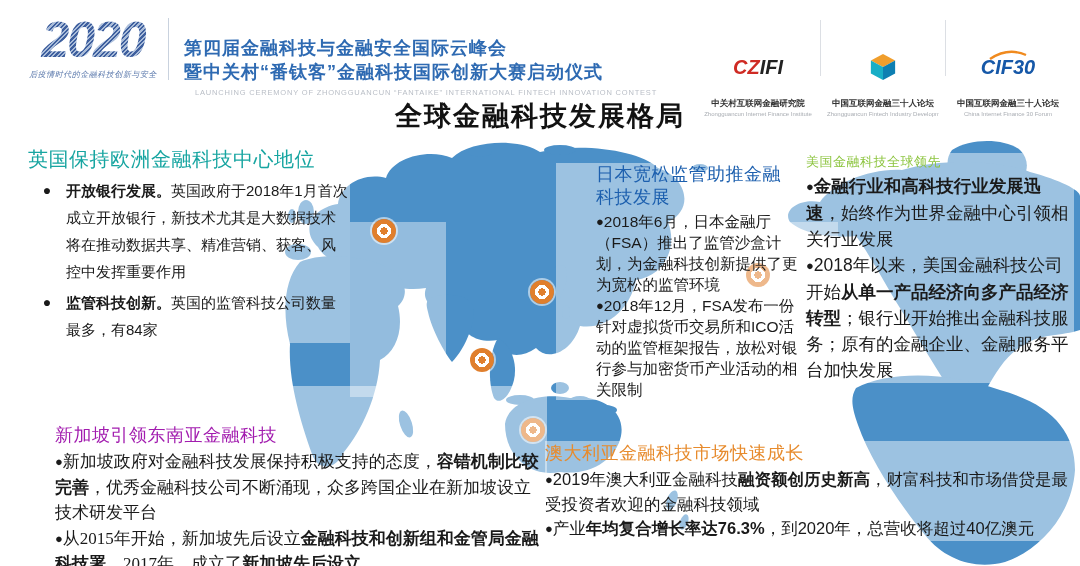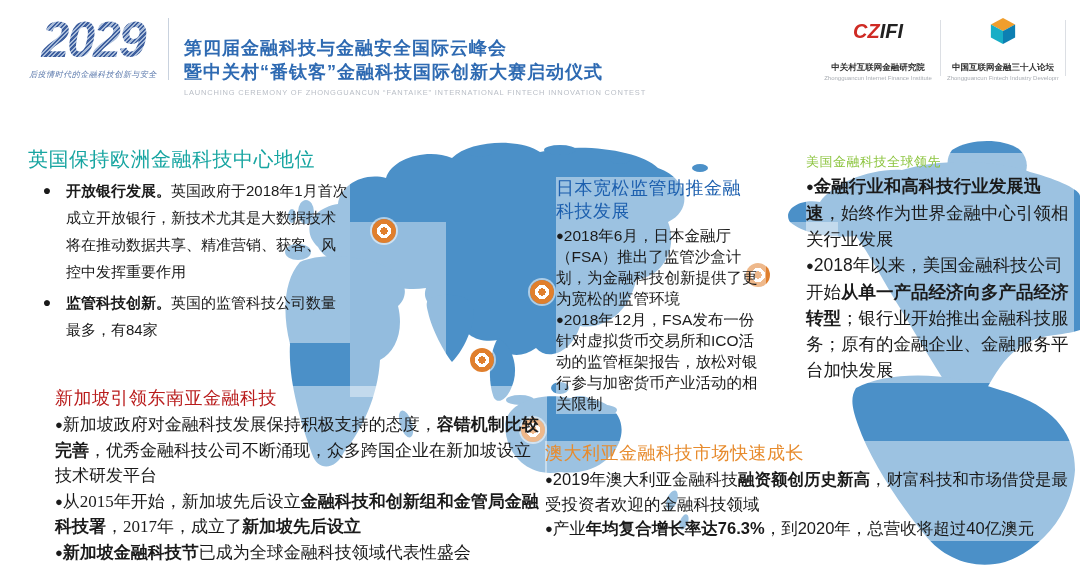--- a/index.html
+++ b/index.html
@@ -11,25 +11,25 @@
   .y2020{font-size:50px;line-height:52px;font-weight:800;font-style:italic;letter-spacing:-2px;color:#4a6cab;}
   @supports ((-webkit-background-clip:text)){
     .y2020{background:repeating-linear-gradient(135deg,#3e5f9e 0 1.6px,#a9bcd9 1.6px 3.2px);
            -webkit-background-clip:text;background-clip:text;color:transparent;}
   }
   .tagline{font-size:8px;color:#5b79ac;font-style:italic;margin-top:3px;letter-spacing:.5px;white-space:nowrap;}
   .hdr-div{position:absolute;left:168px;top:18px;width:1px;height:62px;background:#c9d2de;}
   .titles{position:absolute;left:184px;top:14px;}
   .t1{font-size:18px;font-weight:800;color:#2e6ab2;line-height:24px;letter-spacing:1px;margin-top:22px;}
   .t2{font-size:18px;font-weight:800;color:#2e6ab2;line-height:24px;letter-spacing:1px;}
-  .ten{font-size:7.5px;color:#b9bec6;letter-spacing:.8px;margin-top:4px;white-space:nowrap;}
+  .ten{font-size:7.5px;color:#b9bec6;letter-spacing:.8px;margin-top:4px;white-space:nowrap;margin-left:11px;}
   .partners{position:absolute;right:12px;top:16px;display:flex;align-items:flex-start;}
   .pgrp{width:112px;text-align:center;padding:0 4px;}
   .pdiv{width:1px;height:56px;background:#dcdfe4;margin:4px 2px 0;}
-  .plogo{height:30px;display:flex;align-items:center;justify-content:center;font-weight:800;font-style:italic;}
+  .plogo{height:30px;display:flex;align-items:center;justify-content:center;font-weight:800;font-style:italic;margin-top:36px;}
   .cz{color:#cf2b24;font-size:20px;letter-spacing:0;}
   .ifi{color:#222;font-size:20px;}
   .cif{color:#1658a8;font-size:20px;position:relative;}
   .pname{font-size:8.5px;color:#333;font-weight:700;margin-top:16px;white-space:nowrap;}
   .pen{font-size:6px;color:#a9adb3;margin-top:1px;white-space:nowrap;overflow:hidden;}
   
   .ptitle{position:absolute;left:0;top:98px;width:1080px;text-align:center;margin:0;
           font-size:27px;font-weight:800;color:#121212;letter-spacing:2px;z-index:4;}
   
   .map{position:absolute;left:0;top:0;z-index:1;}
@@ -39,28 +39,28 @@
   
   .region{position:absolute;z-index:3;background:rgba(255,255,255,.45);}
   .hd{margin:0 0 2px 0;text-align:left;font-weight:400;letter-spacing:.5px;}
   .tx{margin:0;}
   .b{font-weight:800;}
   .r-uk{left:28px;top:146px;width:322px;}
   .r-uk .hd{font-size:20px;color:#17a5a1;}
   .r-uk .li{display:flex;margin-top:4px;}
   .r-uk .dot{width:38px;text-align:center;font-size:14px;line-height:27px;flex:none;}
   .r-uk .tx{font-size:15px;line-height:27px;flex:1;}
-  .r-jp{left:556px;top:177px;width:210px;}
+  .r-jp{left:556px;top:163px;width:210px;padding-left:40px;}
   .r-jp .hd{font-size:18px;line-height:23px;color:#1c5fae;white-space:pre-line;}
   .r-jp .tx{font-size:15.5px;line-height:21px;}
   .r-us{left:806px;top:153px;width:268px;}
   .r-us .hd{font-size:13px;color:#8cc43e;}
   .r-us .tx{font-size:17.5px;line-height:26px;}
   .r-sg{left:55px;top:386px;width:492px;}
-  .r-sg .hd{font-size:18px;color:#b91c1c;}
+  .r-sg .hd{font-size:18px;color:#a21caf;margin-top:37px;}
   .r-sg .tx{font-size:17px;line-height:25.5px;font-family:Liberation Serif, serif;}
   .r-au{left:545px;top:441px;width:532px;}
   .r-au .hd{font-size:18px;color:#e78b2d;}
   .r-au .tx{font-size:16.5px;line-height:24px;}
   .idot{font-size:13px;vertical-align:1px;}
 </style>
 </head>
 <body>
 
 <div class="stage">
@@ -103,21 +103,21 @@
   <div id="map-markers">
       <div class="marker" style="left: 384px; top: 231px;"></div>
       <div class="marker" style="left: 542px; top: 292px;"></div>
       <div class="marker" style="left: 758px; top: 275px;"></div>
       <div class="marker" style="left: 482px; top: 360px;"></div>
       <div class="marker" style="left: 533px; top: 430px;"></div>
     </div>
 
   <header class="hdr">
     <div class="logo2020">
-      <div class="y2020">2029</div>
+      <div class="y2020">2020</div>
       <div class="tagline">后疫情时代的金融科技创新与安全</div>
     </div>
     <div class="hdr-div"></div>
     <div class="titles">
       <div class="t1">第四届金融科技与金融安全国际云峰会</div>
       <div class="t2">暨中关村“番钛客”金融科技国际创新大赛启动仪式</div>
       <div class="ten">LAUNCHING CEREMONY OF ZHONGGUANCUN “FANTAIKE” INTERNATIONAL FINTECH INNOVATION CONTEST</div>
     </div>
     <div class="partners">
       <div class="pgrp">
@@ -134,23 +134,34 @@
           <svg width="28" height="30" viewBox="0 0 30 32">
               <polygon points="15,2 28,9 15,16 2,9" fill="#f09e2c"></polygon>
               <polygon points="2,9 15,16 15,30 2,23" fill="#18aec6"></polygon>
               <polygon points="28,9 15,16 15,30 28,23" fill="#0d7fb2"></polygon>
             </svg>
         </div>
         <div class="pname">中国互联网金融三十人论坛</div>
         <div class="pen">Zhongguancun Fintech Industry Development Alliance</div>
       </div>
       <div class="pdiv"></div>
+      <div class="pgrp">
+        <div class="plogo">
+          <div class="cif">CIF30</div>
+          <svg width="44" height="10" style="position:absolute;margin-top:-24px;">
+              <path d="M4,9 Q22,-3 40,5" stroke="#f08a1e" stroke-width="2.4" fill="none"></path>
+            </svg>
+        </div>
+        <div class="pname">中国互联网金融三十人论坛</div>
+        <div class="pen">China Internet Finance 30 Forum</div>
+      </div>
     </div>
   </header>
 
+  <h1 class="ptitle">全球金融科技发展格局</h1>
 
   <section class="region r-uk">
     <h2 class="hd">英国保持欧洲金融科技中心地位</h2>
     <div class="li">
       <span class="dot">●</span>
       <p class="tx"><span class="b">开放银行发展。</span><span>英国政府于2018年1月首次成立开放银行，新技术尤其是大数据技术将在推动数据共享、精准营销、获客、风控中发挥重要作用</span></p>
     </div>
     <div class="li">
       <span class="dot">●</span>
       <p class="tx"><span class="b">监管科技创新。</span><span>英国的监管科技公司数量最多，有84家</span></p>

